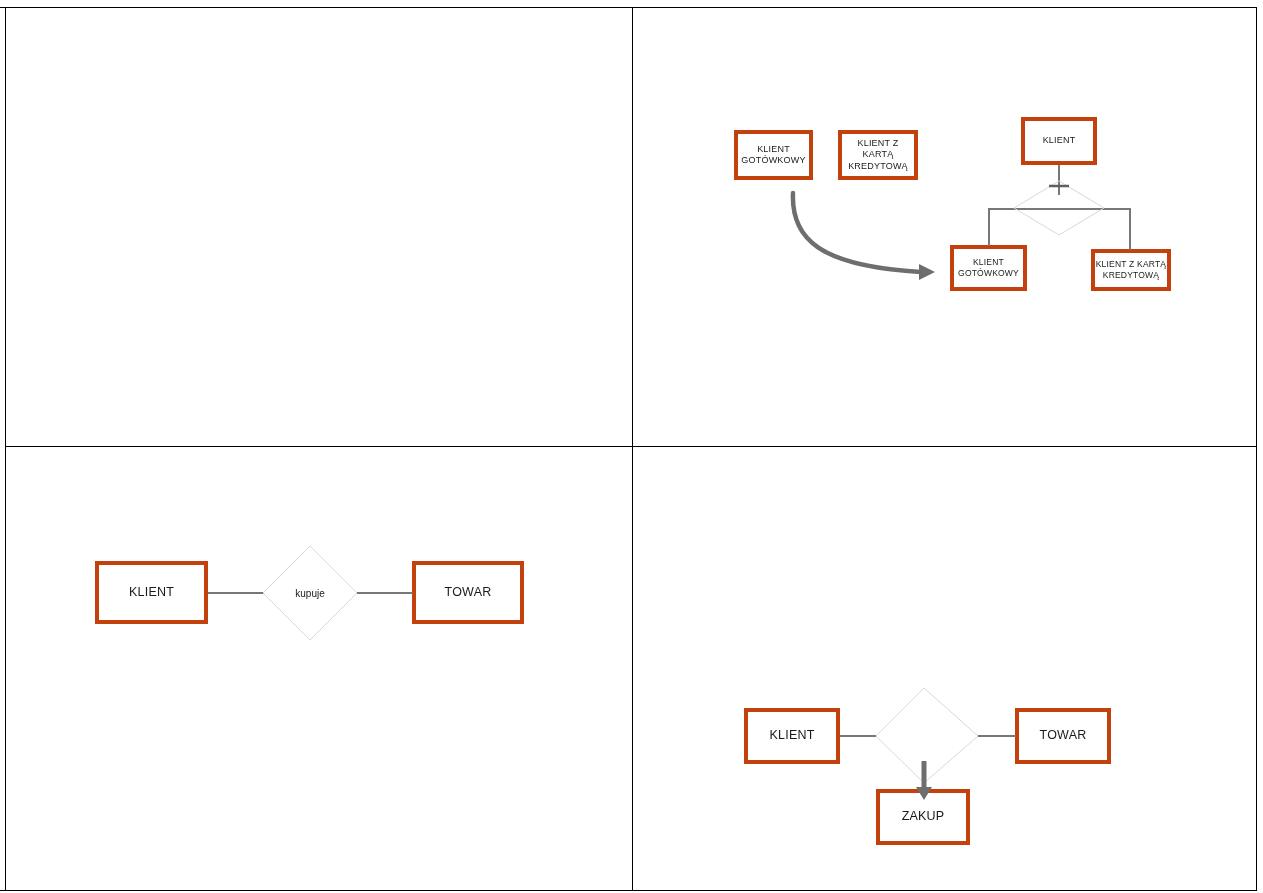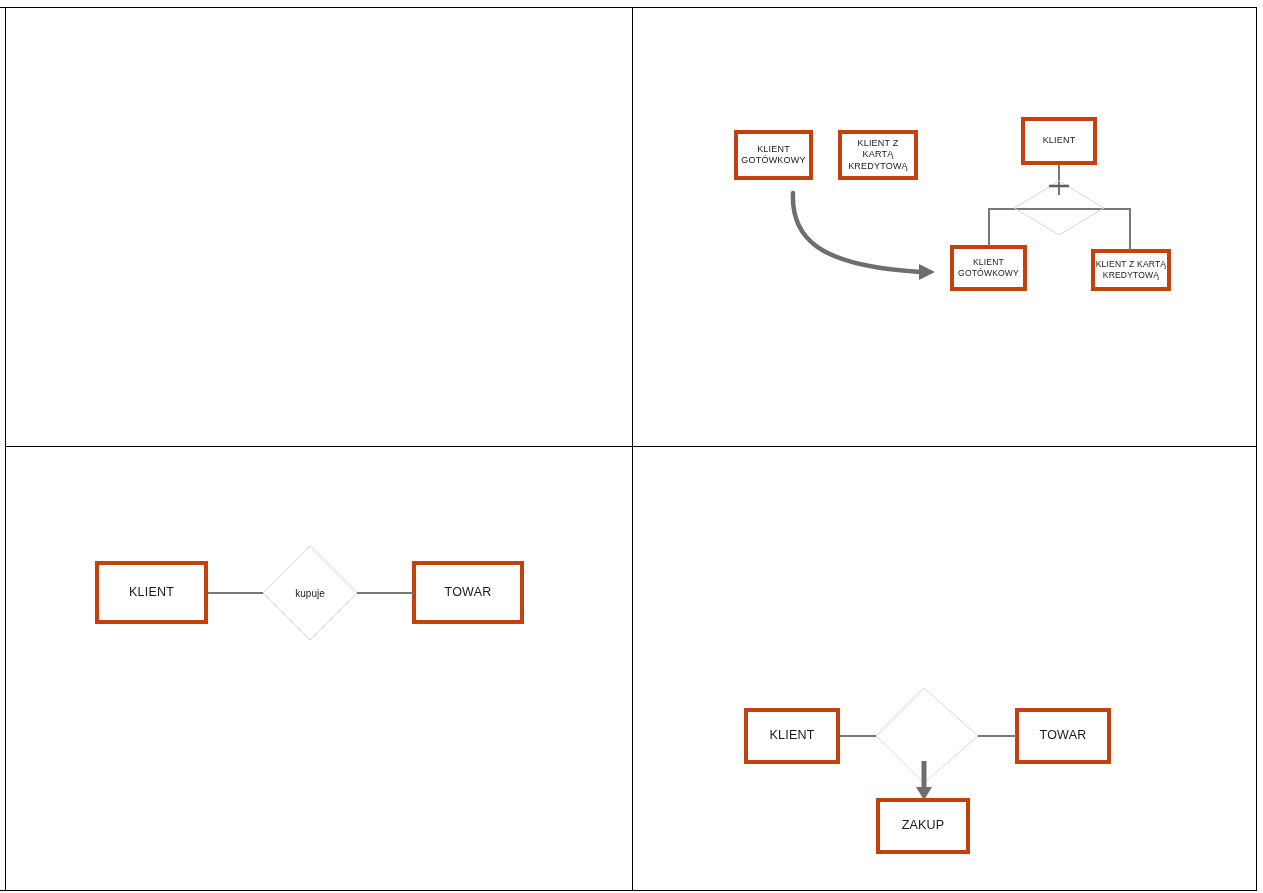--- a/index.html
+++ b/index.html
@@ -166,21 +166,21 @@
                 display:flex; align-items:center; justify-content:center;
                 font-size:10px; color:#1a1a1a;">kupuje</div>
   </div>
 
   <div class="quadrant q-br">
 
     <div class="entity-box lbl-md" style="left:111px; top:261px; width:96px; height:56px;">KLIENT</div>
 
     <div class="entity-box lbl-md" style="left:382px; top:261px; width:96px; height:56px;">TOWAR</div>
 
-    <div class="entity-box lbl-md" style="left:243px; top:351px; width:94px; height:56px;">ZAKUP</div>
+    <div class="entity-box lbl-md" style="left:243px; top:342px; width:94px; height:56px;">ZAKUP</div>
 
     <div class="conn conn-h" style="left:207px; top:288px; width:37px;"></div>
     <div class="conn conn-h" style="left:345px; top:288px; width:38px;"></div>
 
     <svg class="overlay" width="623" height="443" viewBox="0 0 623 443">
       <path class="diamond-path" d="M 291,241 L 345,289 L 291,336 L 243,289 Z"></path>
 
       <line class="thick-down" x1="291" y1="314" x2="291" y2="342"></line>
       <path class="arrow-head" d="M 283,340 L 299,340 L 291,353 Z"></path>
     </svg>

